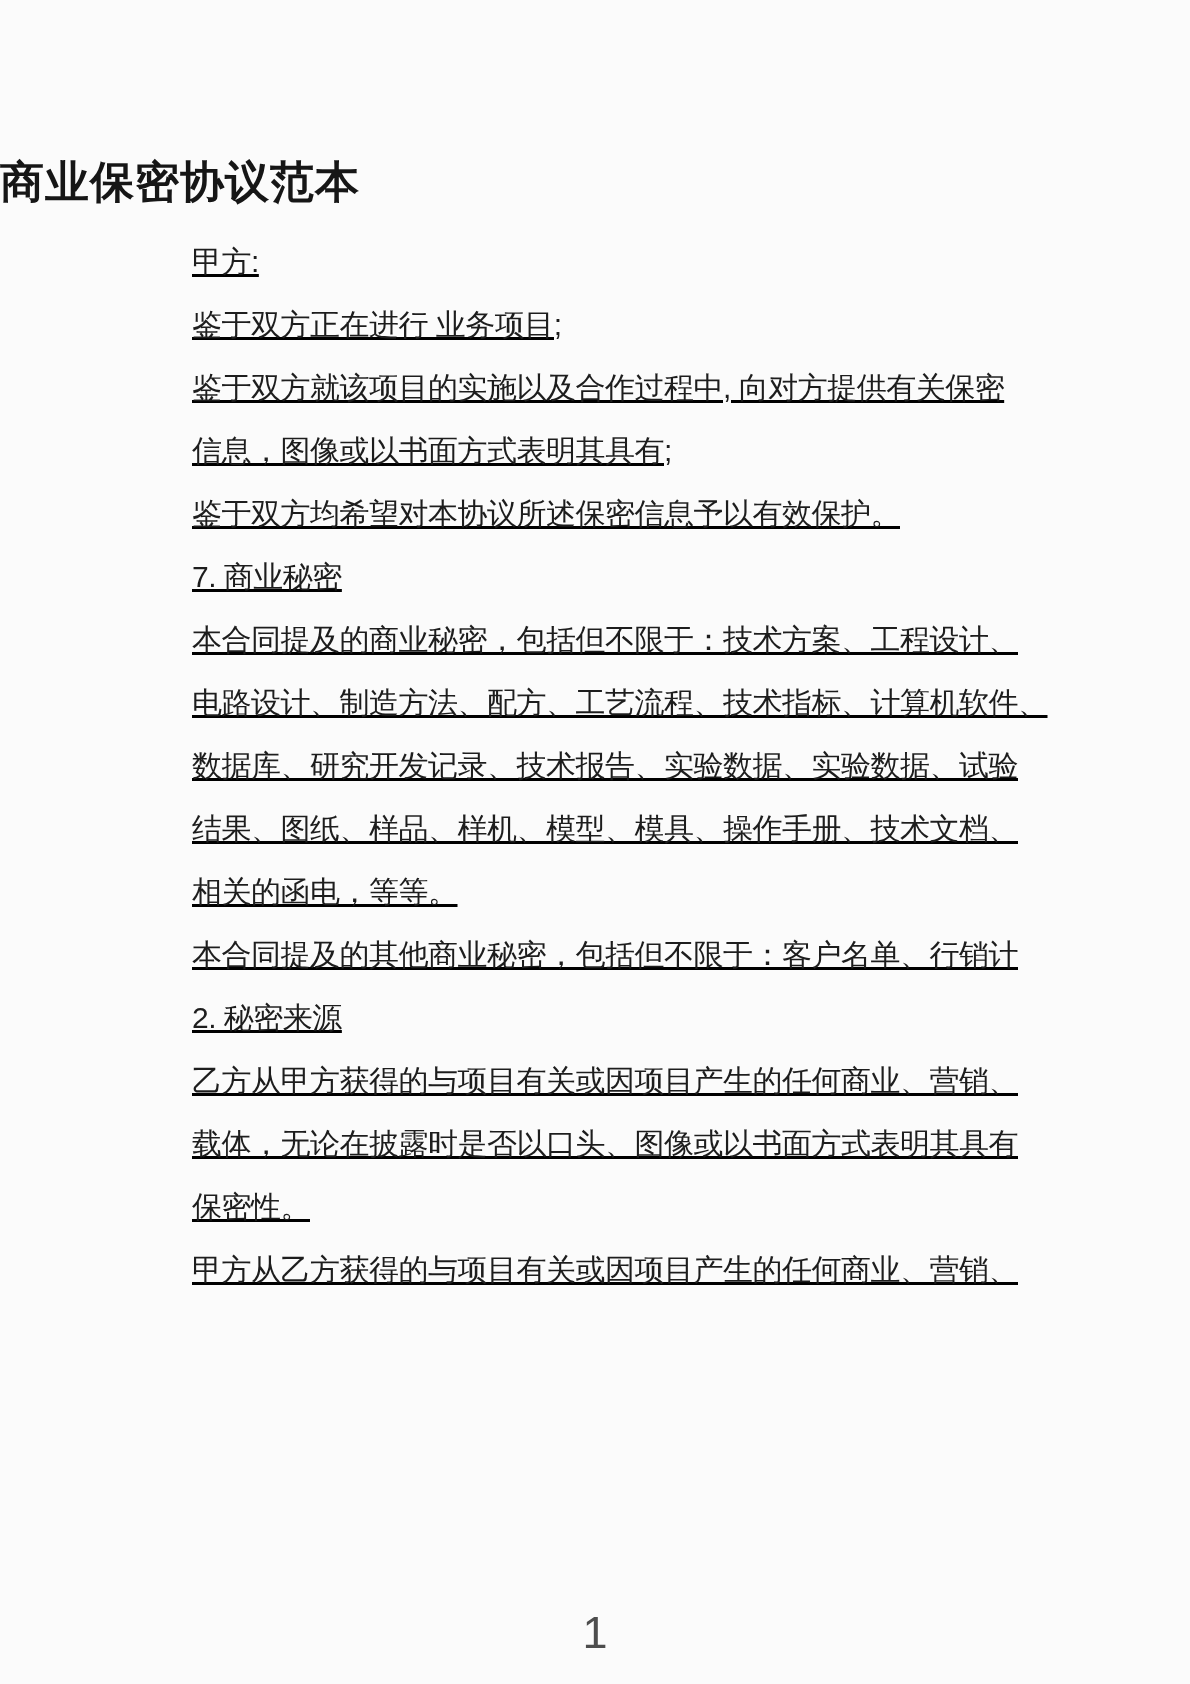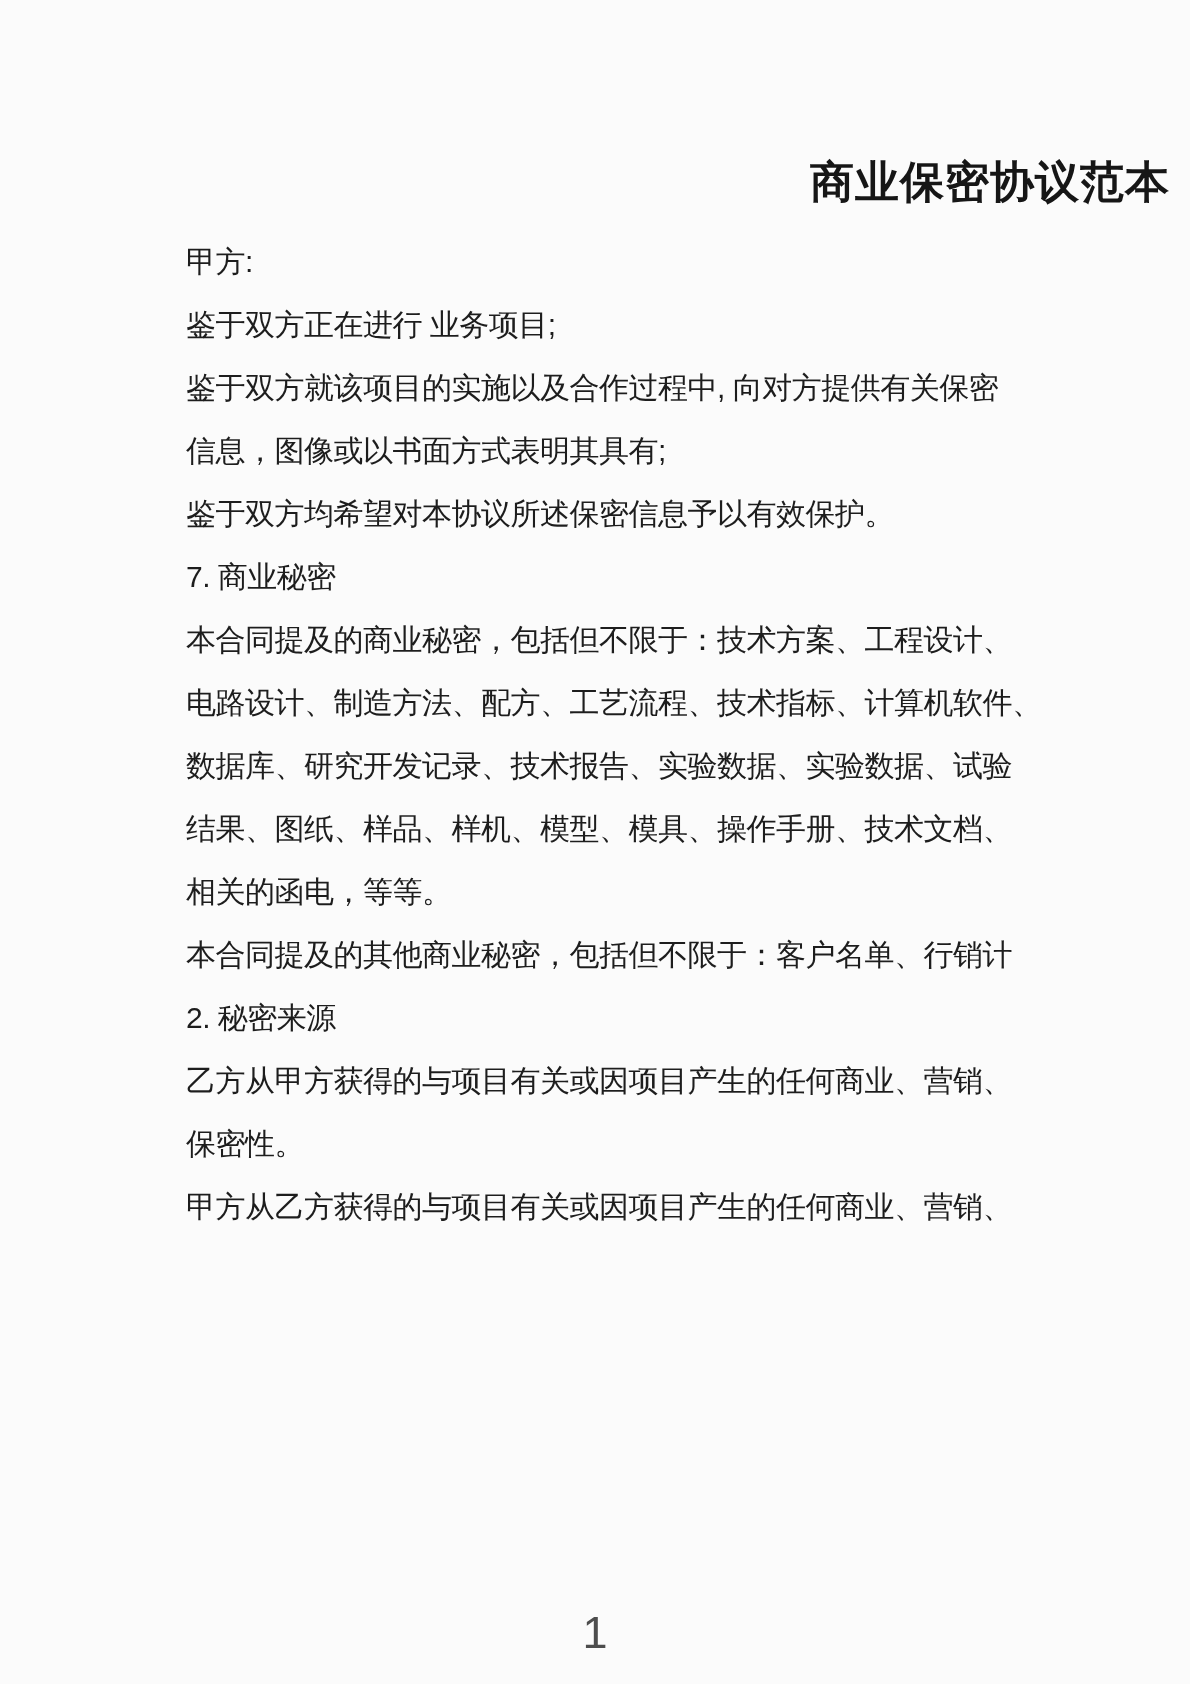--- a/index.html
+++ b/index.html
@@ -14,32 +14,33 @@
     margin: 0 auto;
     background: #fbfbfb;
     font-family: "Liberation Sans", sans-serif;
     overflow: hidden;
   }
   .doc-title {
     position: absolute;
     top: 158px;
     left: 0;
     width: 1170px;            
-    text-align: right;
+    text-align: left;
     font-size: 44px;
     font-weight: 700;
     color: #161616;
     letter-spacing: 1px;
     line-height: 1.1;
   }
   .doc-body {
     position: absolute;
     top: 230px;
-    left: 186px;
+    left: 192px;
     width: 844px;
+    text-decoration: underline;
   }
   .doc-line {
     height: 63px;
     line-height: 63px;
     font-size: 30px;
     font-weight: 500;
     color: #1d1d1d;
     white-space: nowrap;
     letter-spacing: -0.5px;
   }
@@ -70,19 +71,20 @@
     <div class="doc-line">鉴于双方均希望对本协议所述保密信息予以有效保护。</div>
     <div class="doc-line">7. 商业秘密</div>
     <div class="doc-line">本合同提及的商业秘密，包括但不限于：技术方案、工程设计、</div>
     <div class="doc-line">电路设计、制造方法、配方、工艺流程、技术指标、计算机软件、</div>
     <div class="doc-line">数据库、研究开发记录、技术报告、实验数据、实验数据、试验</div>
     <div class="doc-line">结果、图纸、样品、样机、模型、模具、操作手册、技术文档、</div>
     <div class="doc-line">相关的函电，等等。</div>
     <div class="doc-line">本合同提及的其他商业秘密，包括但不限于：客户名单、行销计</div>
     <div class="doc-line">2. 秘密来源</div>
     <div class="doc-line">乙方从甲方获得的与项目有关或因项目产生的任何商业、营销、</div>
+    <div class="doc-line">载体，无论在披露时是否以口头、图像或以书面方式表明其具有</div>
     <div class="doc-line">保密性。</div>
     <div class="doc-line">甲方从乙方获得的与项目有关或因项目产生的任何商业、营销、</div>
   </div>
 
   <div class="page-number">1</div>
 
 </div>
 
 </body></html>

